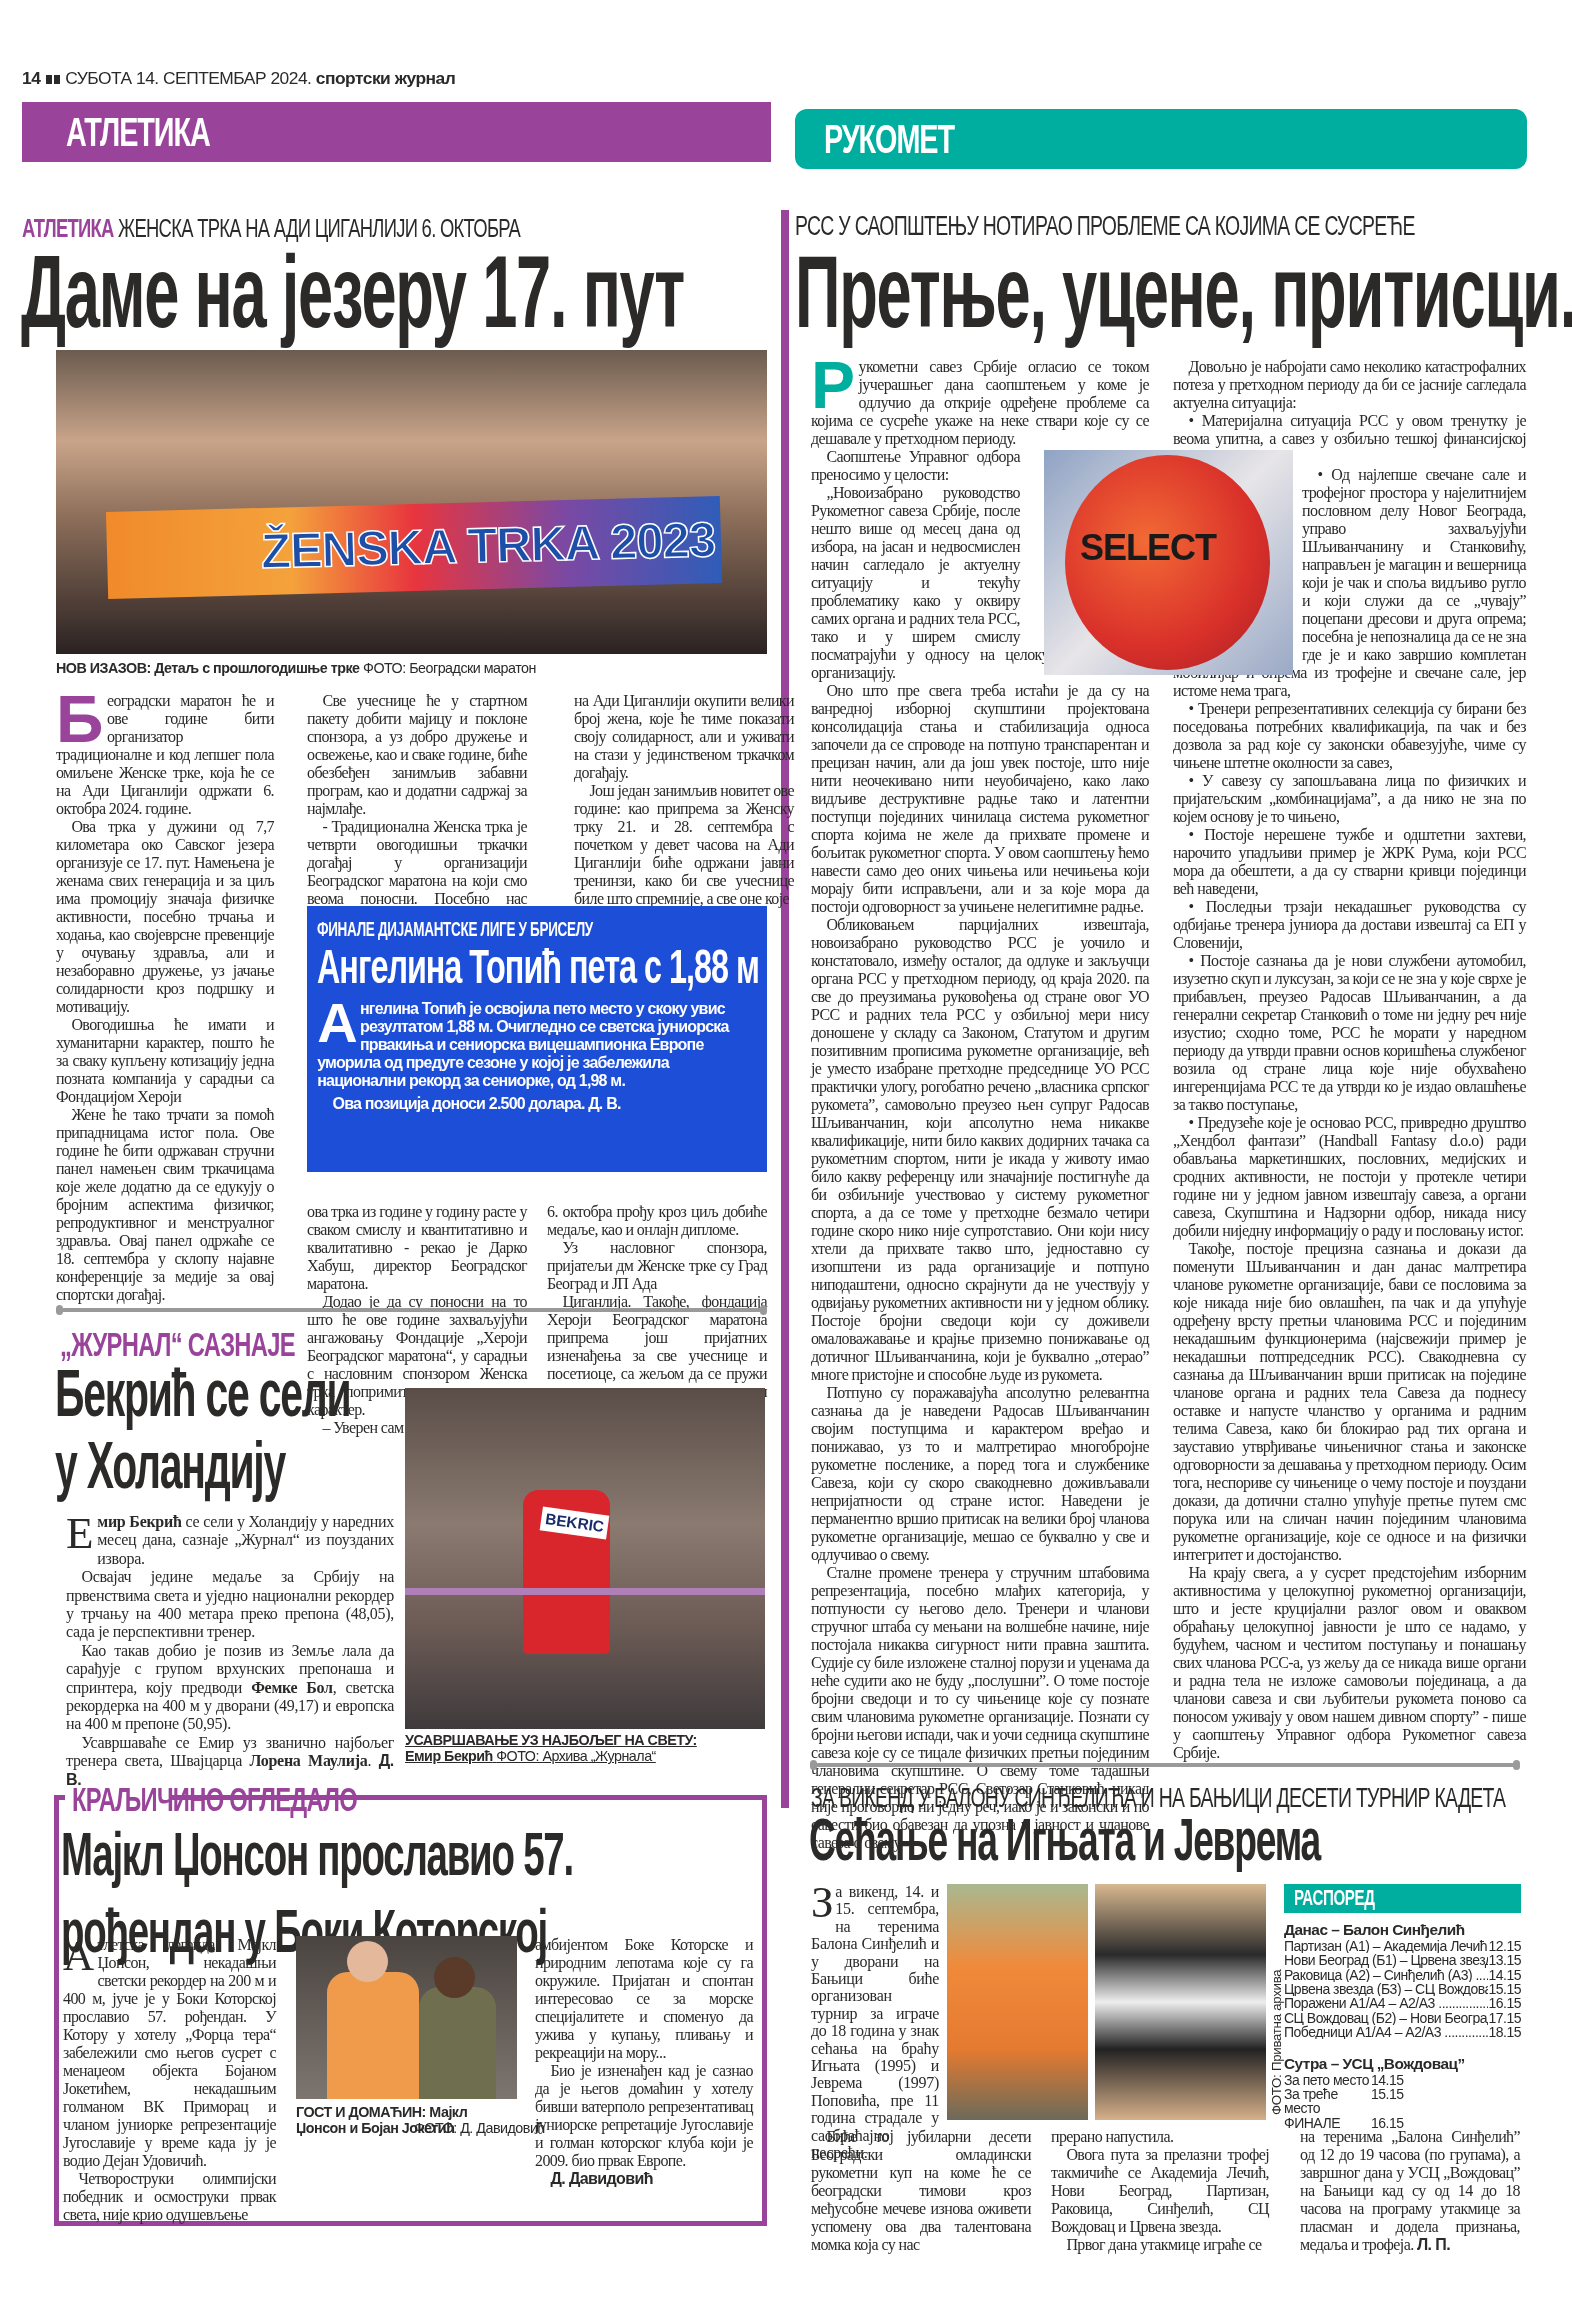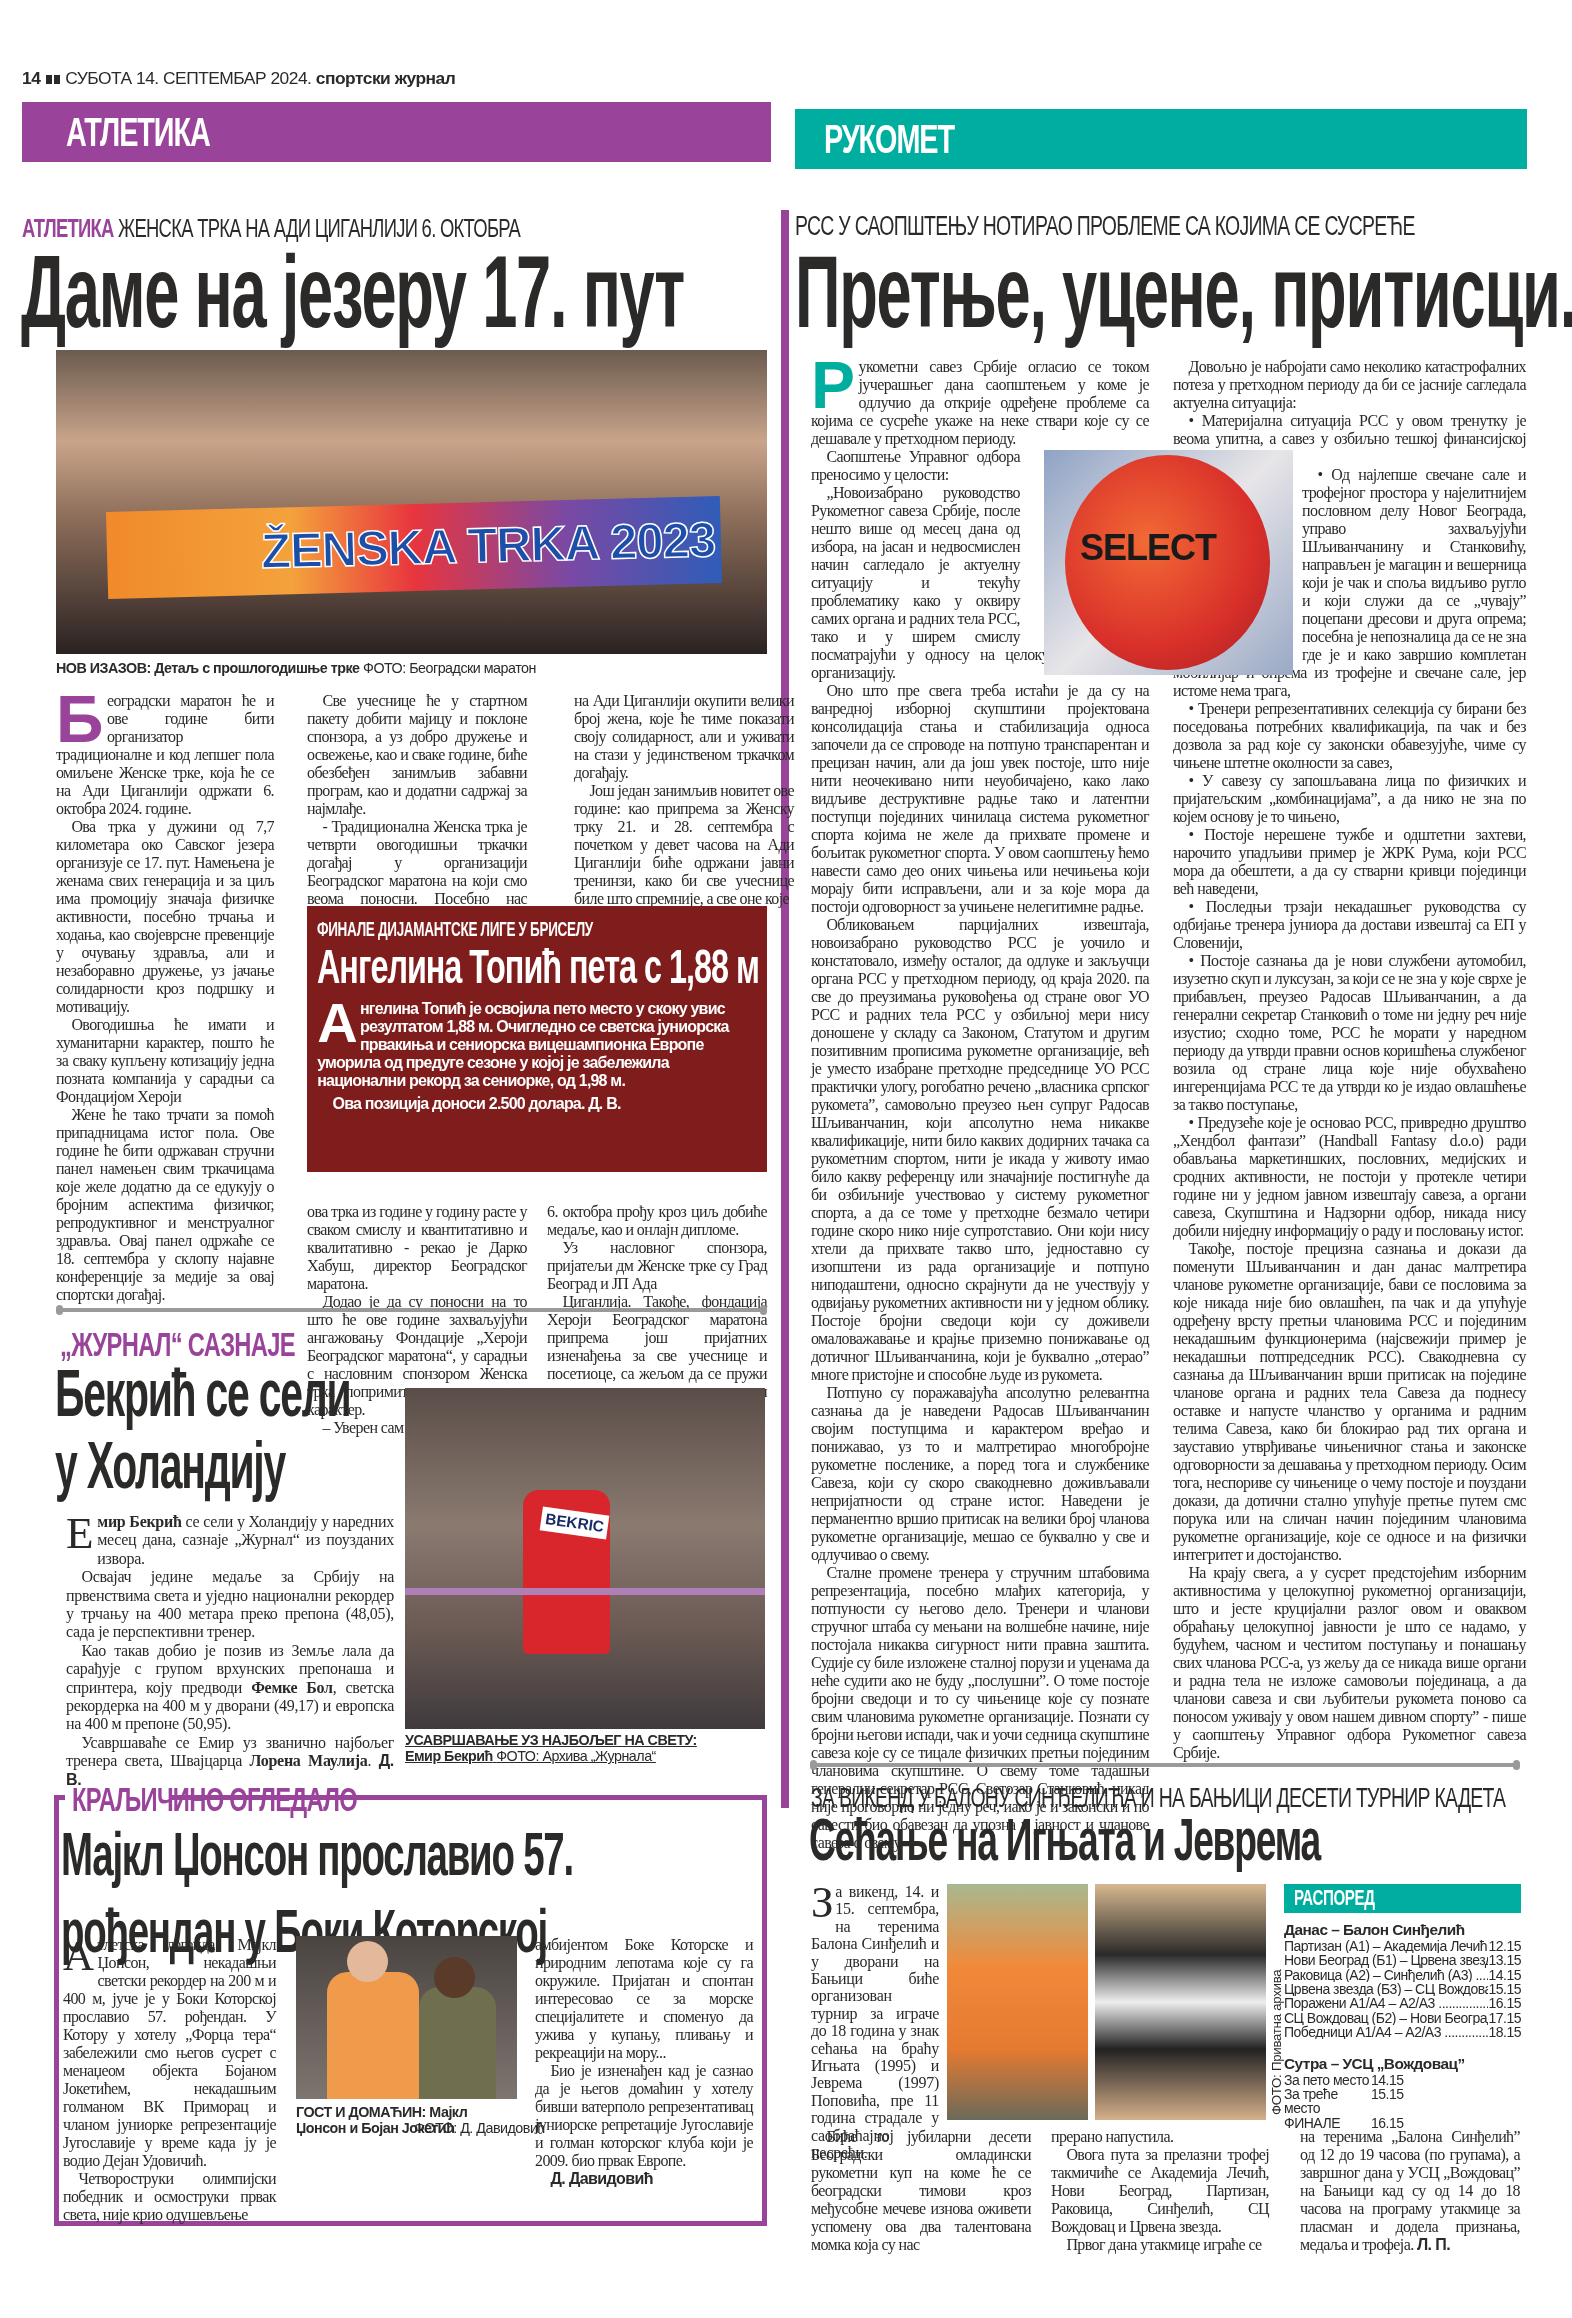--- a/index.html
+++ b/index.html
@@ -38,21 +38,21 @@
   .drop.teal { color:#00ae9f; }
   .drop.dark { color:#2b2a29; font-weight:normal; font-family:"Liberation Serif", serif; }
   b.nm { font-weight:bold; }
 
   .caption { font-size:14.3px; letter-spacing:-0.5px; line-height:16.4px; white-space:nowrap; }
   .caption b { font-weight:bold; }
 
   .photo { overflow:hidden; }
 
   
-  .purplebox { background:#7f1d1d; color:#fff; box-sizing:border-box; padding:11.3px 10.2px; }
+  .purplebox { background:#1d4ed8; color:#fff; box-sizing:border-box; padding:11.3px 10.2px; }
   .purplebox .bk { font-size:20.5px; font-weight:bold; letter-spacing:-0.5px; white-space:nowrap; }
   .purplebox .bh { font-size:49px; font-weight:bold; letter-spacing:-1.5px; white-space:nowrap; line-height:1.05; }
   .purplebox .bh span, .purplebox .bk span { display:inline-block; transform:scaleX(0.66); transform-origin:left; }
   .purplebox .bt { font-size:16px; font-weight:bold; line-height:18px; letter-spacing:-0.8px; }
 
   .divider { height:4.1px; background:#9a9a9a; border-radius:2px; }
   .divider::before, .divider::after { content:""; position:absolute; top:-3.1px; width:7.2px; height:10.2px; background:#9a9a9a; border-radius:3.6px; }
   .divider::before { left:-2px; } .divider::after { right:-2px; }
 
   .frame { border:5.1px solid #99449a; border-top:none; box-sizing:border-box; }
@@ -73,21 +73,21 @@
 <div class="abs folio cond">
   <span class="pg">14</span>
   <span class="sq"></span><span class="sq"></span>
   <span>СУБОТА 14. СЕПТЕМБАР 2024.</span>
   <span class="brand">спортски журнал</span>
 </div>
 
 <div class="abs secbar cond" style="left:22px;top:102px;width:749px;background:#99449a;">
   <span>АТЛЕТИКА</span>
 </div>
-<div class="abs secbar cond" style="left:795px;top:109px;width:732px;background:#00ae9f;padding-left:29px;">
+<div class="abs secbar cond" style="left:795px;top:109px;width:732px;background:#00ae9f;padding-left:29px;border-radius:12px;">
   <span>РУКОМЕТ</span>
 </div>
 
 <div class="abs vline" style="left:781px;top:210px;height:1598px;"></div>
 
 <div class="abs kicker cond" style="left:22px;top:214px;">
   <span class="inner"><span class="hl">АТЛЕТИКА</span> <span>ЖЕНСКА ТРКА НА АДИ ЦИГАНЛИЈИ 6. ОКТОБРА</span></span>
 </div>
 <div class="abs headline cond" style="left:20.5px;top:241px;font-size:102px;">
   <span class="inner">Даме на језеру 17. пут</span>

